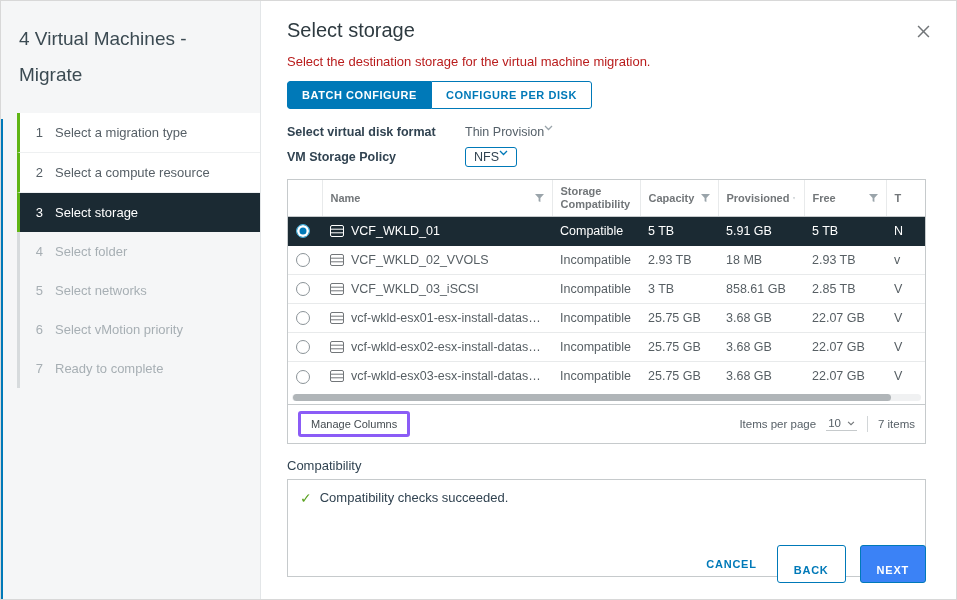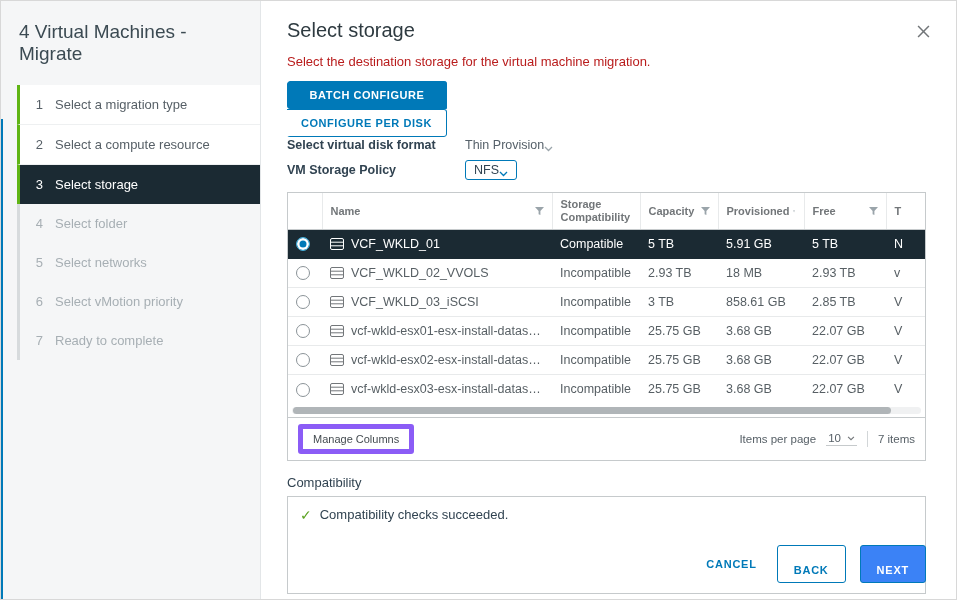--- a/index.html
+++ b/index.html
@@ -17,21 +17,21 @@
   .dialog { display: flex; width: 100%; height: 100%; }
 
   
   .sidebar {
     width: 260px; min-width: 260px;
     background: #f5f6f7;
     border-right: 1px solid #e3e6e8;
     padding-top: 16px;
   }
   .wizard-title {
-    font-size: 19px; font-weight: 400; line-height: 22px;
+    font-size: 19px; font-weight: 400; line-height: 36px;
     color: #3b4a52; padding: 4px 22px 20px 18px;
   }
   .steps { margin-left: 16px; }
   .step {
     display: flex; gap: 12px; align-items: baseline;
     padding: 12px 12px 12px 13px;
     font-size: 13px; color: #565f66;
     border-left: 3px solid transparent;
     cursor: default;
   }
@@ -42,35 +42,35 @@
 
   
   .content { flex: 1; position: relative; padding: 16px 30px 0 26px; }
   .close-btn {
     position: absolute; top: 20px; right: 22px;
     background: none; border: none; cursor: pointer; line-height: 0; padding: 4px;
   }
   .page-title { font-size: 20px; font-weight: 400; color: #2e3a40; margin-top: 2px; }
   .page-subtitle { font-size: 13px; color: #b91c1c; margin-top: 12px; }
 
-  .tabs { display: inline-flex; margin-top: 12px; border-radius: 3px; overflow: hidden; flex-direction: column; }
+  .tabs { display: inline-flex; margin-top: 12px; border-radius: 3px; overflow: hidden; }
   .tab {
     font-family: inherit; font-size: 11px; font-weight: 700; letter-spacing: .05em;
     padding: 7px 14px; cursor: pointer;
     border: 1px solid #0079b8; background: #ffffff; color: #0079b8;
   }
   .tab.active { background: #0079b8; color: #ffffff; }
   .tab + .tab { border-left: none; border-radius: 0 3px 3px 0; }
   .tab:first-child { border-radius: 3px 0 0 3px; }
 
-  .form-area { margin-top: 1px; }
+  .form-area { margin-top: 16px; }
   .form-row { display: flex; align-items: center; margin-bottom: 8px; }
   .form-label { width: 178px; font-size: 12.5px; font-weight: 700; color: #314351; }
   .select-plain, .select-boxed {
-    display: inline-flex; align-items: flex-end; 
+    display: inline-flex; align-items: flex-start; 
     font-size: 12.5px; color: #56616a; cursor: pointer;
   }
   .select-boxed {
     border: 1px solid #0079b8; border-radius: 3px;
     padding: 2px 8px; color: #314351;
   }
 
   
   .grid-wrap { margin-top: 12px; border: 1px solid #c6cacc; }
   table.grid { width: 100%; border-collapse: collapse; table-layout: fixed; }
@@ -107,21 +107,21 @@
   .hscroll { padding: 3px 4px; }
   .hscroll .track { height: 7px; border-radius: 4px; background: #f0f1f2; position: relative; }
   .hscroll .thumb { position: absolute; left: 1px; top: 0; height: 7px; width: 95%; border-radius: 4px; background: #b0b5b8; cursor: grab; }
 
   .grid-footer {
     display: flex; justify-content: space-between; align-items: center;
     border-top: 1px solid #c6cacc; padding: 6px 10px; background: #ffffff;
   }
   .manage-cols {
     font-family: inherit; font-size: 11px; color: #444b50;
-    border: 5px solid #8b5cf6; border-radius: 3px; background: #fff;
+    border: 3px solid #8b5cf6; border-radius: 3px; background: #fff;
     padding: 4px 10px; cursor: pointer;
   }
   .pager { display: flex; align-items: center; gap: 10px; font-size: 11.5px; color: #565f66; }
   .ipp-select { display: inline-flex; align-items: center; gap: 6px; cursor: pointer; border-bottom: 1px solid #c6cacc; padding: 1px 2px; }
   .pager .vdiv { width: 1px; height: 16px; background: #d2d6d8; }
 
   
   .compat-label { margin-top: 14px; font-size: 13px; color: #314351; }
   .compat-box {
     margin-top: 6px; border: 1px solid #c6cacc; height: 98px;

